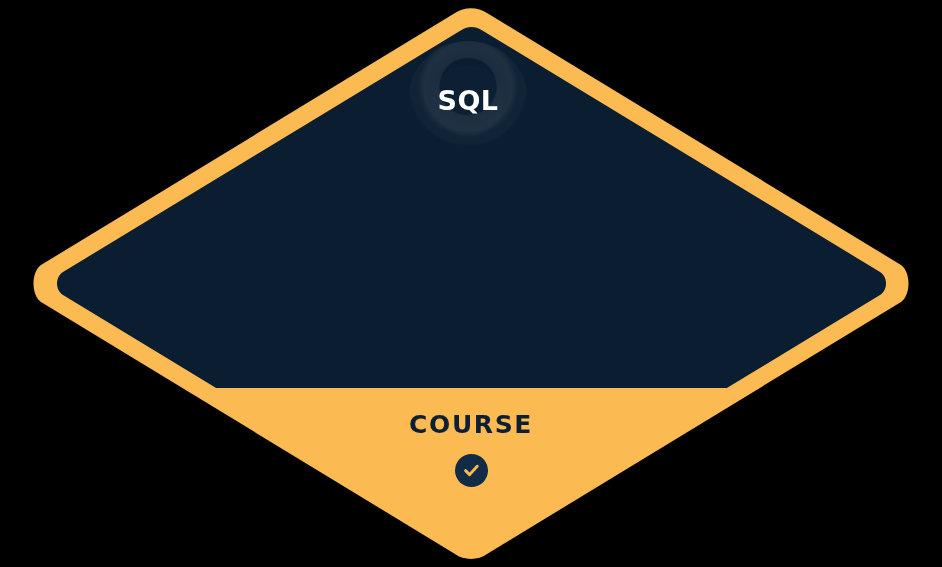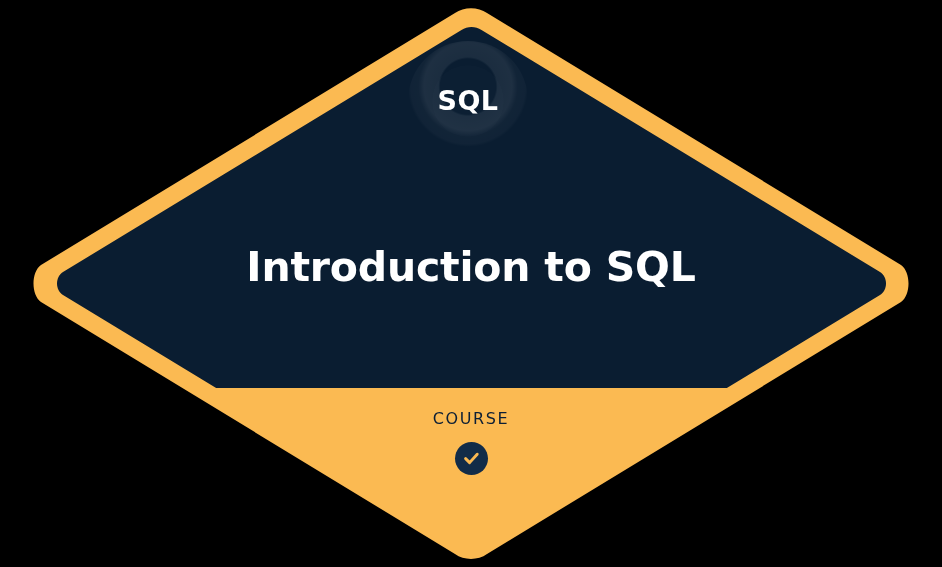--- a/index.html
+++ b/index.html
@@ -106,22 +106,22 @@
   .status-block {
     position: absolute;
     left: 0;
     top: 408px;
     width: 942px;
     text-align: center;
   }
   .status-line {
     display: block;
     color: #0c1f35;
-    font-size: 16px;
-    font-weight: 400;
+    font-size: 25px;
+    font-weight: 700;
     letter-spacing: 1.6px;
     line-height: 1.37;
     font-family: "DejaVu Sans", "Liberation Sans", sans-serif;
   }
   .status-check {
     margin: 12px auto 0 auto;
     width: 33px;
     height: 33px;
     border-radius: 50%;
     background: #122c48;
@@ -180,21 +180,20 @@
     </g>
   </svg>
 
   <div id="content-layer">
 
     <div class="subject-badge">
       <div class="subject-badge-inner"></div>
       <div class="subject-badge-label">SQL</div>
     </div>
 
-    <div class="course-title">Introduction to SQL</div>
 
     <div class="status-block">
       <span class="status-line">COURSE</span>
       <div class="status-check">
         <svg width="19" height="19" viewBox="0 0 19 19" xmlns="http://www.w3.org/2000/svg" aria-hidden="true">
           <path d="M 3.6 9.6 L 7.6 13.6 L 15.2 5.2" fill="none" stroke="#fbba52" stroke-width="2.9" stroke-linecap="round" stroke-linejoin="round"></path>
         </svg>
       </div>
     </div>
 

